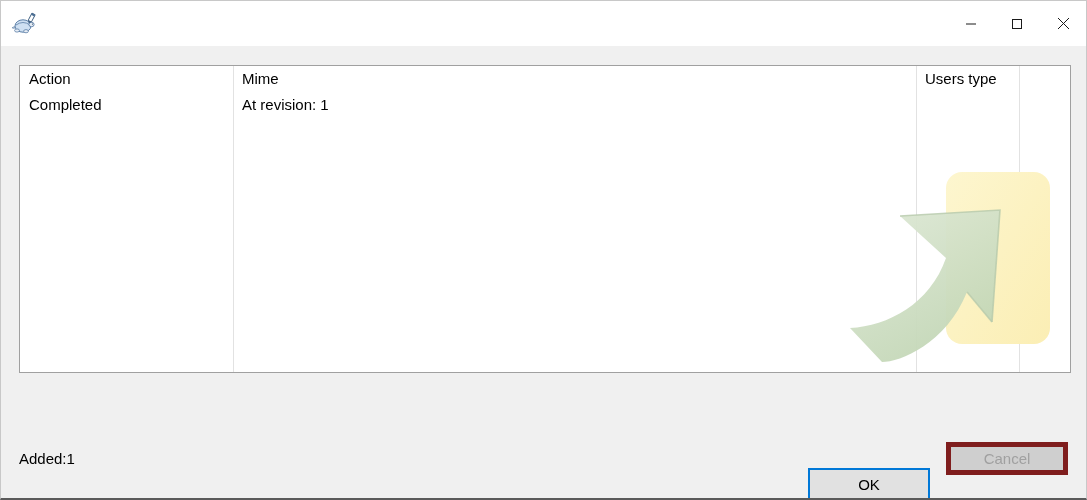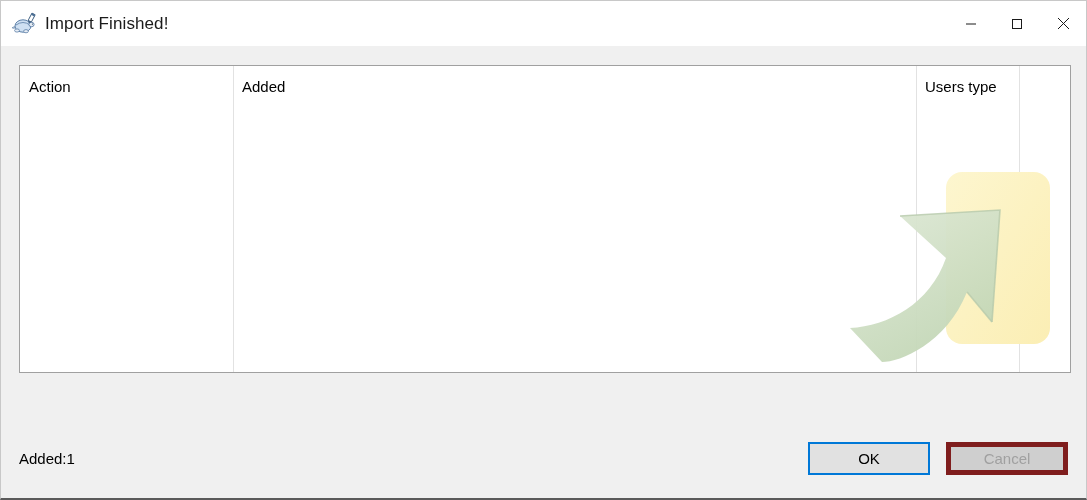--- a/index.html
+++ b/index.html
@@ -98,21 +98,21 @@
   #table {
     position: relative;
     width: 100%;
     border-collapse: collapse;
     table-layout: fixed;
     font-size: 15px;
     color: #000000;
   }
   #table th, #table td {
     text-align: left;
-    padding: 8px 0 0 9px;
+    padding: 0 0 0 9px;
     vertical-align: top;
     font-weight: normal;
     white-space: nowrap;
     overflow: hidden;
   }
   #table thead th {
     height: 26px;
     line-height: 26px;
     font-size: 15px;
     color: #000000;
@@ -157,21 +157,21 @@
     font-size: 15px;
     font-family: "Liberation Sans", sans-serif;
     display: flex;
     align-items: center;
     justify-content: center;
     cursor: default;
     user-select: none;
   }
   #btn-ok {
     left: 807px;
-    top: 441px;
+    top: 467px;
     width: 122px;
     background: #e1e1e1;
     border: 2px solid #0078d7;
     color: #000000;
   }
   #btn-cancel {
     left: 945px;
     top: 441px;
     width: 122px;
     background: #cfcfcf;
@@ -199,21 +199,20 @@
 
         <path d="M3.5 15.5 l-2.4 1.3 2.2 0.6z" fill="#e8eef6" stroke="#5b7ea6" stroke-width="0.7"></path>
 
         <g transform="rotate(28 20 7)">
           <rect x="18.6" y="2.2" width="3.6" height="8.2" rx="0.5" fill="#ffffff" stroke="#3f5f80" stroke-width="0.9"></rect>
           <rect x="18.6" y="2.2" width="3.6" height="2.0" fill="#4b6f95"></rect>
           <path d="M18.6 10.4 l1.8 2.3 1.8 -2.3z" fill="#3f5f80"></path>
         </g>
       </svg>
     </span>
-    <span id="title-text">Import Finished!</span>
 
     <div id="win-controls">
       <div class="wc" id="wc-min">
         <svg width="12" height="12" viewBox="0 0 12 12">
           <line x1="1" y1="6" x2="11" y2="6" stroke="#1a1a1a" stroke-width="1"></line>
         </svg>
       </div>
       <div class="wc" id="wc-max">
         <svg width="12" height="12" viewBox="0 0 12 12">
           <rect x="1.5" y="1.5" width="9" height="9" fill="none" stroke="#1a1a1a" stroke-width="1"></rect>
@@ -260,26 +259,32 @@
     <table id="table">
       <colgroup>
         <col class="c-action">
           <col class="c-path">
           <col class="c-mime">
           <col class="c-extra">
       </colgroup>
       <thead>
         <tr>
           <th>Action</th>
-          <th>Added</th>
+          <th>Mime</th>
           <th>Users type</th>
           <th></th>
         </tr>
       </thead>
       <tbody>
+        <tr class="row-done">
+          <td>Completed</td>
+          <td>At revision: 1</td>
+          <td></td>
+          <td></td>
+        </tr>
       </tbody>
     </table>
   </div>
 
   <div id="added-status">Added:1</div>
 
   <div class="btn" id="btn-ok">OK</div>
   <div class="btn" id="btn-cancel">Cancel</div>
 
 </div>

